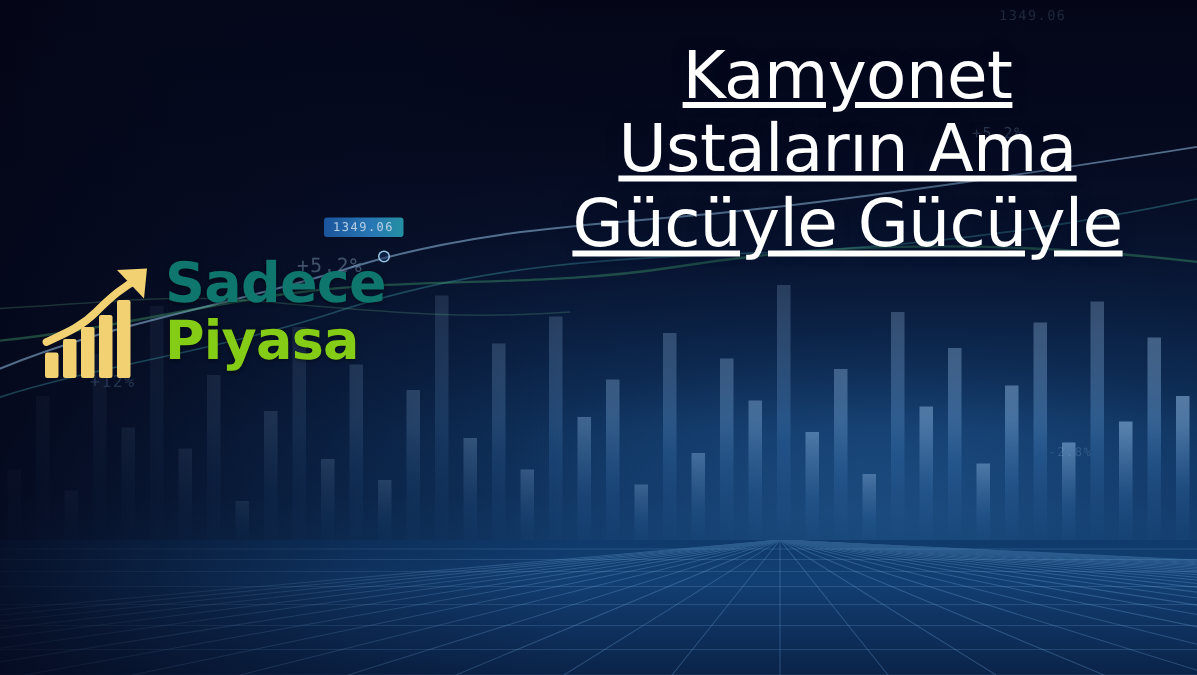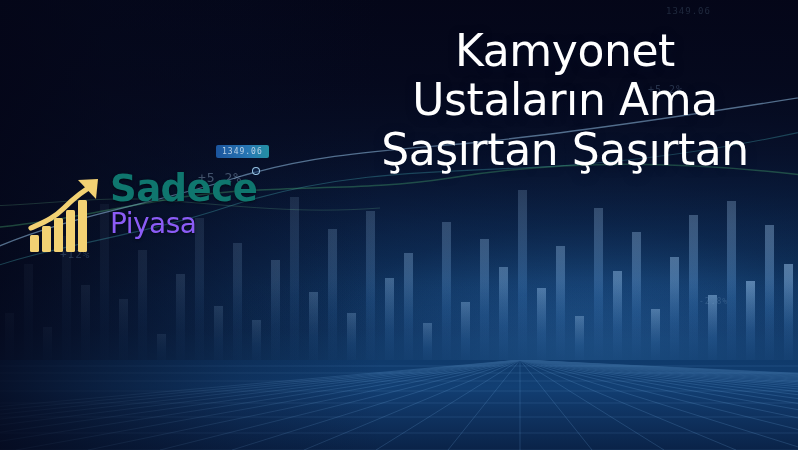--- a/index.html
+++ b/index.html
@@ -87,36 +87,36 @@
   
   #logo{position:absolute;left:28px;top:172px;width:205px;height:86px;}
   #logo-mark{position:absolute;left:0;top:6px;width:78px;height:76px;}
   #logo-text{position:absolute;left:82px;top:-2px;}
   #logo-line1{
     font-size:37px;font-weight:700;color:#0f766e;line-height:1.0;
     letter-spacing:-0.5px;font-family:"DejaVu Sans","Liberation Sans",sans-serif;
     text-shadow:0 1px 3px rgba(0,0,0,.55);
   }
   #logo-line2{
-    font-size:28px;font-weight:400;color:#8b5cf6;line-height:1.05;
+    font-size:36px;font-weight:700;color:#84cc16;line-height:1.05;
     letter-spacing:-0.5px;margin-top:2px;
     font-family:"DejaVu Sans","Liberation Sans",sans-serif;
     text-shadow:0 1px 3px rgba(0,0,0,.55);
   }
 
   
   #headline{
     position:absolute;right:18px;top:26px;width:430px;
     text-align:center;color:#ffffff;
     font-family:"DejaVu Sans","Liberation Sans",sans-serif;
     font-size:44px;line-height:1.12;font-weight:400;
     letter-spacing:-0.4px;
     text-shadow:0 2px 10px rgba(0,12,40,.55);
   }
-  #headline .ln{display:block;white-space:nowrap;}
+  #headline .ln{display:block;white-space:nowrap;text-decoration:underline;}
 </style>
 </head>
 <body>
 
 <div id="stage">
 
   <div class="layer" id="bg-base"></div>
   <div class="layer" id="bg-glow"></div>
 
   <div id="bars">
@@ -260,16 +260,16 @@
     </svg>
     <div id="logo-text">
       <div id="logo-line1">Sadece</div>
       <div id="logo-line2">Piyasa</div>
     </div>
   </div>
 
   <div id="headline">
     <span class="ln">Kamyonet</span>
     <span class="ln">Ustaların Ama</span>
-    <span class="ln">Şaşırtan Şaşırtan</span>
+    <span class="ln">Gücüyle Gücüyle</span>
   </div>
 
 </div>
 
 </body></html>

